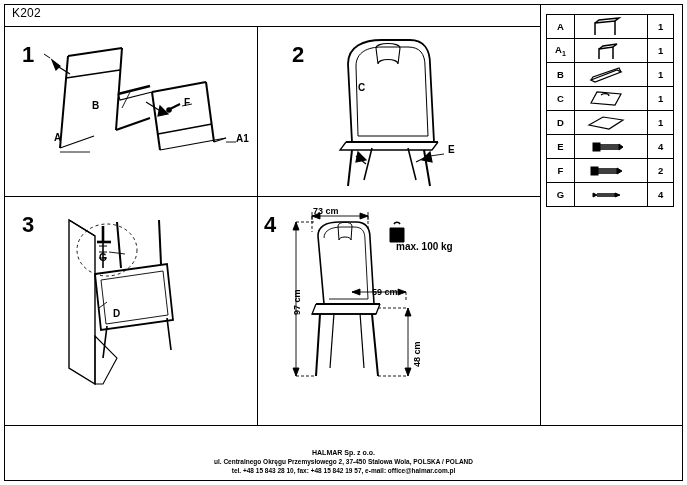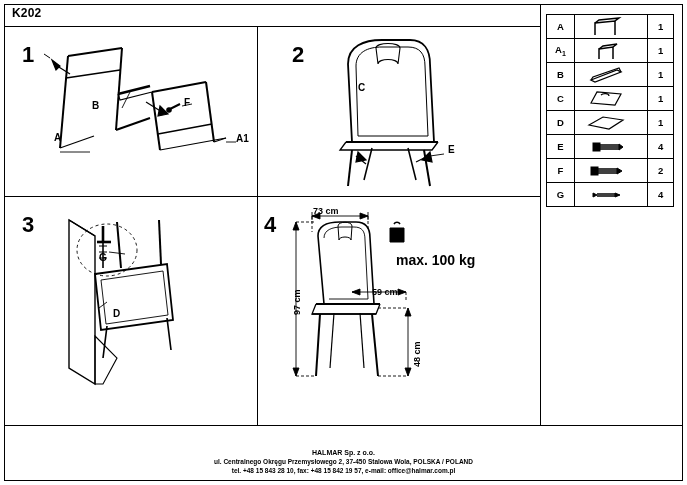--- a/index.html
+++ b/index.html
@@ -25,21 +25,21 @@
     width: 679px;
     height: 477px;
     border: 1px solid #000;
     box-sizing: border-box;
   }
   .model-title {
     position: absolute;
     left: 12px;
     top: 6px;
     font-size: 12px;
-    font-weight: bold;
+    font-weight: normal;
     letter-spacing: 0.2px;
   }
   .hsep {
     position: absolute;
     background: #000;
     height: 1px;
   }
   .vsep {
     position: absolute;
     background: #000;
@@ -101,23 +101,22 @@
     position: absolute;
     font-size: 9px;
     font-weight: bold;
   }
   .rot {
     transform: rotate(-90deg);
     transform-origin: left top;
   }
   .maxkg {
     position: absolute;
-    font-size: 14px;
-    font-weight: bold;
-    margin-top: 11px;
+    font-size: 10px;
+    font-weight: bold;
   }
   svg { display: block; }
 </style>
 </head>
 <body>
 
 <div id="page">
   <div class="frame"></div>
 
   <div class="model-title">K202</div>

